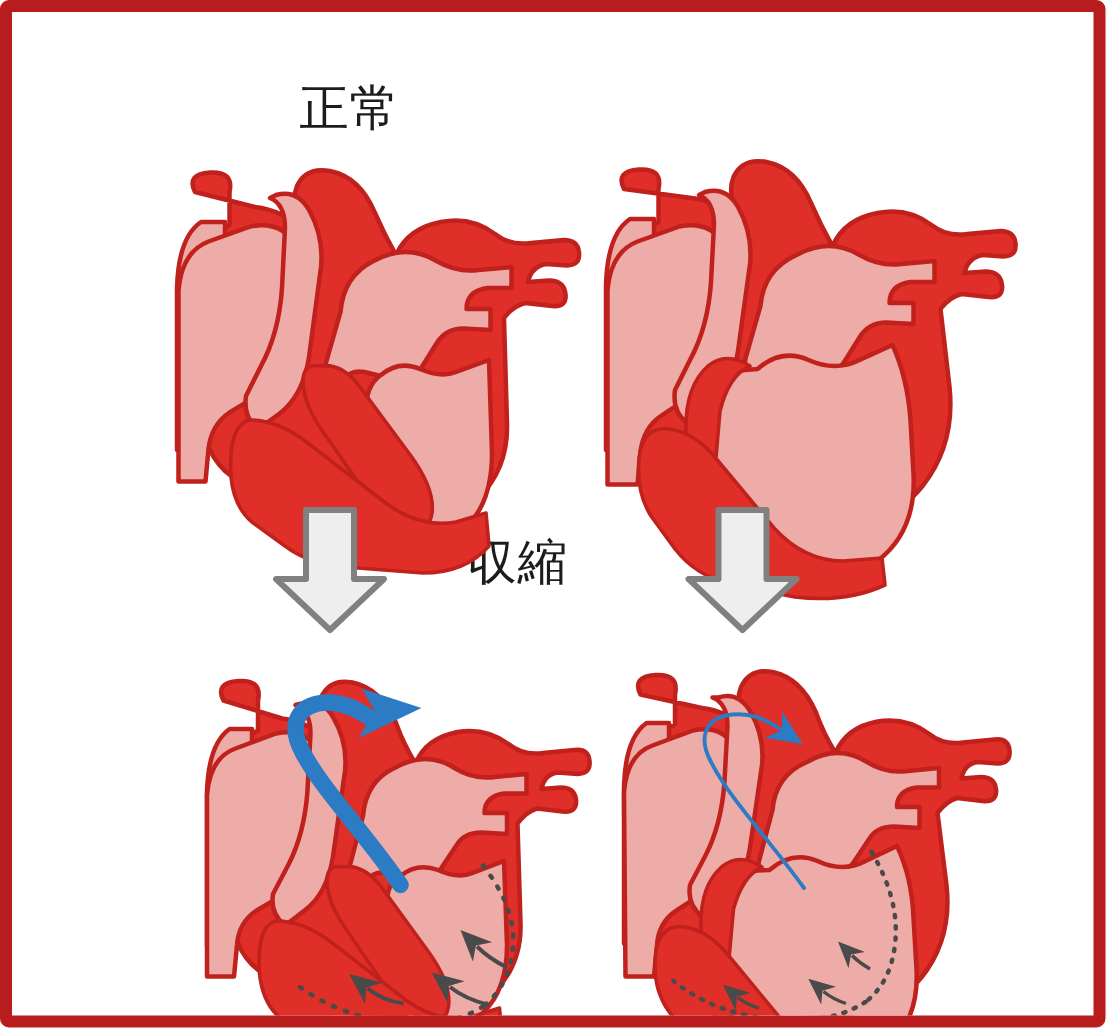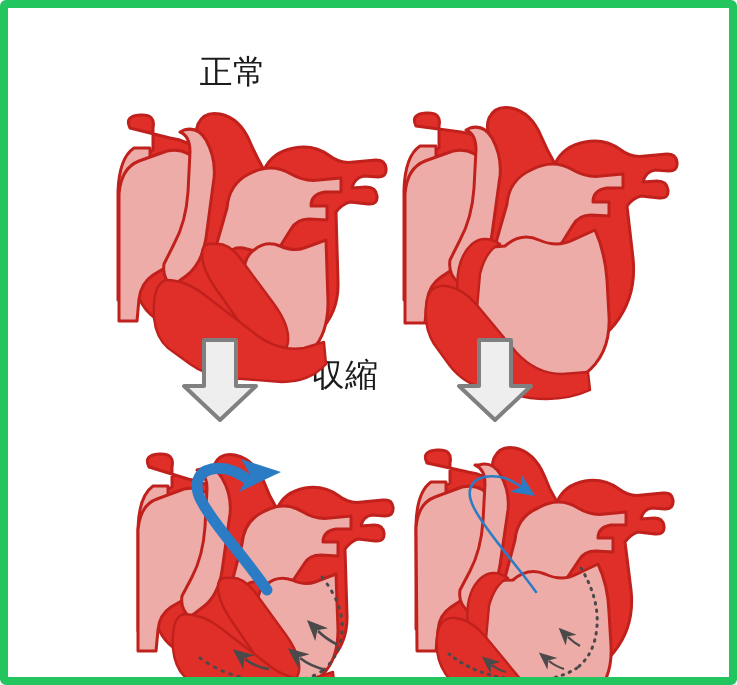--- a/index.html
+++ b/index.html
@@ -12,21 +12,21 @@
     height: 685px;
     font-family: "DejaVu Sans", "Liberation Sans", sans-serif;
     overflow: hidden;
   }
   #figure-frame {
     position: relative;
     box-sizing: border-box;
     width: 737px;
     height: 685px;
     background: #ffffff;
-    border: 8px solid #22c55e;
+    border: 8px solid #b91c1c;
     border-radius: 6px;
   }
   #figure-canvas {
     position: absolute;
     left: 0;
     top: 0;
     width: 721px;
     height: 669px;
   }
   .fig-label {

